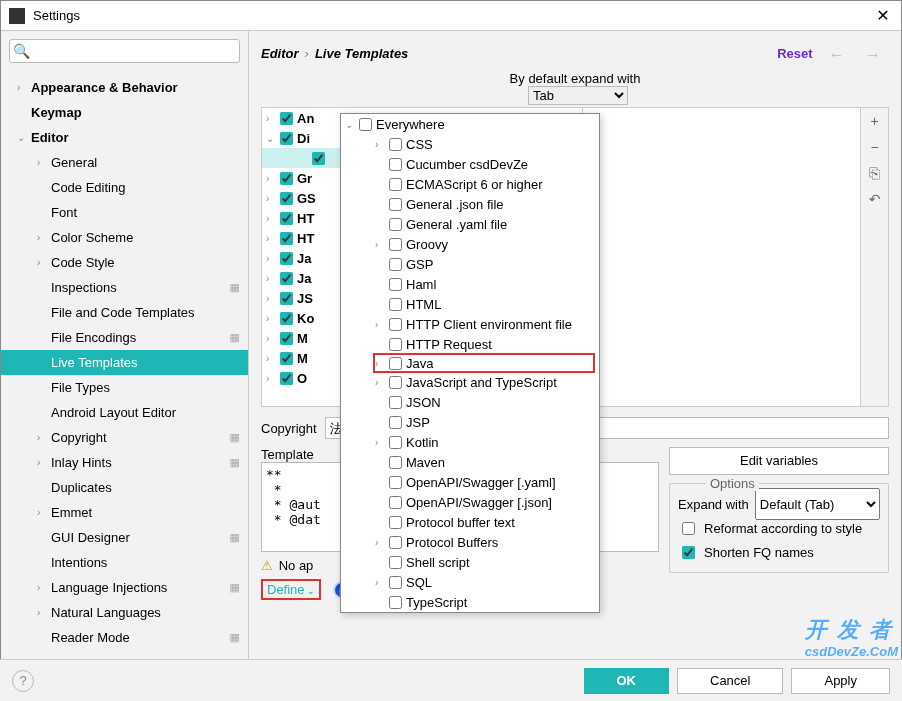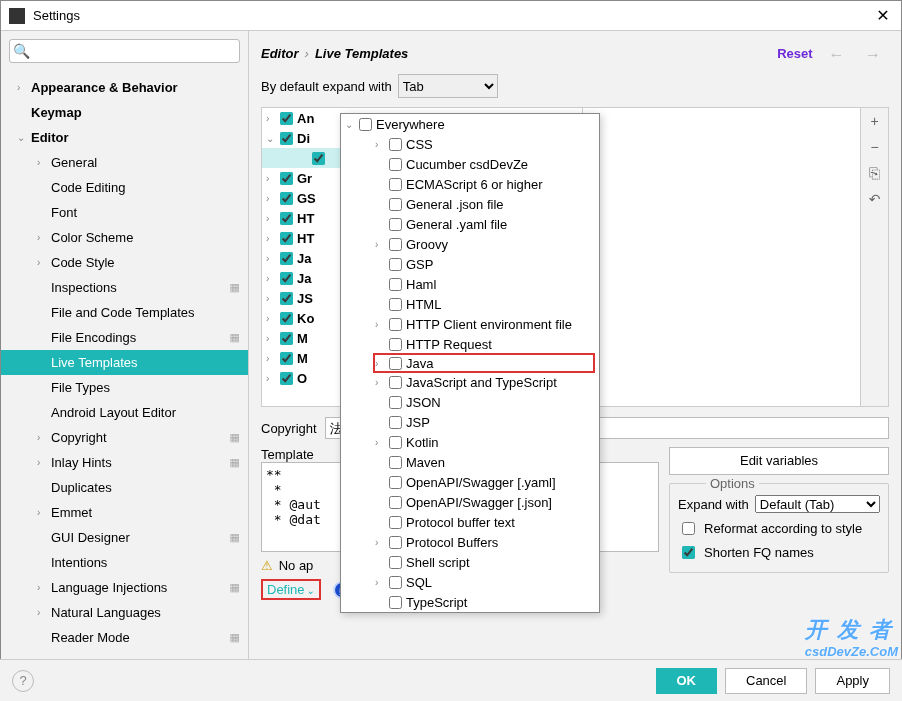--- a/index.html
+++ b/index.html
@@ -21,21 +21,21 @@
 .tree-item .label { flex: 1; }
 .tree-item.bold .label { font-weight: bold; }
 .tree-item.selected { background: #1fb6b6; color: #fff; }
 .tree-item .gear { color: #aaa; margin-right: 8px; font-size: 11px; }
 .main { flex: 1; display: flex; flex-direction: column; background: #f2f2f2; padding: 8px 12px 0 12px; position: relative; }
 .crumb-row { display: flex; align-items: center; height: 28px; }
 .crumb { font-weight: bold; font-style: italic; }
 .crumb .sep { color: #888; margin: 0 6px; font-weight: normal; }
 .reset { color: #6d28d9; font-weight: bold; margin-left: auto; cursor: pointer; }
 .nav-arrows { color: #bbb; margin-left: 16px; font-size: 16px; letter-spacing: 8px; }
-.expand-row { display: flex; align-items: center; height: 30px; margin-top: 4px; }
+.expand-row { display: flex; align-items: center; height: 30px; margin-top: 4px; flex-direction: column; }
 .expand-row select { height: 24px; width: 100px; margin-left: 6px; border: 1px solid #bbb; }
 .templates-panel { display: flex; margin-top: 6px; height: 300px; border: 1px solid #ccc; }
 .templates-list { width: 320px; background: #fff; overflow: hidden; }
 .tpl-row { display: flex; align-items: center; height: 20px; padding-left: 4px; }
 .tpl-row .arrow { width: 14px; color: #888; font-size: 10px; }
 .tpl-row input[type=checkbox] { margin: 0 4px 0 0; accent-color: #1fb6b6; }
 .tpl-row .lbl { font-weight: bold; }
 .tpl-row.sel { background: #ccf0f0; }
 .preview { flex: 1; background: #fff; border-left: 1px solid #ccc; }
 .side-tools { width: 28px; background: #f2f2f2; border-left: 1px solid #ccc; display: flex; flex-direction: column; align-items: center; }
@@ -43,31 +43,31 @@
 .abbrev-row { display: flex; align-items: center; margin-top: 10px; gap: 8px; }
 .abbrev-row .descbox { border: 1px solid #bbb; background: #fff; height: 22px; padding: 2px 4px; flex: 1; }
 .tpl-text-row { display: flex; gap: 10px; margin-top: 8px; }
 .tpl-text-col { flex: 1; display: flex; flex-direction: column; }
 .tpl-textarea { border: 1px solid #bbb; background: #fff; font-family: Consolas, monospace; height: 90px; padding: 4px; white-space: pre; overflow: hidden; font-size: 13px; }
 .edit-vars { border: 1px solid #bbb; background: #fff; height: 28px; width: 220px; text-align: center; line-height: 26px; cursor: pointer; margin-bottom: 8px; }
 .options-box { border: 1px solid #ccc; border-radius: 2px; padding: 8px; position: relative; width: 220px; }
 .options-box .legend { position: absolute; top: -8px; left: 8px; background: #f2f2f2; padding: 0 4px; color: #666; margin-left: 28px; }
 .opt-row { display: flex; align-items: center; height: 24px; gap: 6px; }
 .opt-row input[type=checkbox] { accent-color: #1fb6b6; }
-.opt-row select { height: 18px; flex: 1; }
+.opt-row select { height: 32px; flex: 1; }
 .warn-row { display: flex; align-items: center; margin-top: 6px; gap: 6px; }
 .warn-row .warn { color: #c90; font-size: 13px; }
 .define-box { border: 2px solid #d33; padding: 1px 4px; display: inline-flex; align-items: center; }
 .define-link { color: #1fb6b6; cursor: pointer; }
 .define-link .v { font-size: 10px; margin-left: 2px; color: #1fb6b6; }
 .step5 { width: 18px; height: 18px; border-radius: 50%; background: #1b4fd1; color: #fff; font-size: 11px; text-align: center; line-height: 18px; margin-left: 6px; border: 2px solid #c7d8ff; }
 .footer { position: absolute; bottom: 0; left: 0; right: 0; height: 42px; border-top: 1px solid #ccc; display: flex; align-items: center; padding: 0 12px; gap: 8px; background: #f2f2f2; }
 .footer .help { width: 22px; height: 22px; border: 1px solid #bbb; border-radius: 50%; text-align: center; line-height: 20px; color: #888; }
 .footer .spacer { flex: 1; }
-.btn { height: 26px; padding: 0 20px; border: 1px solid #bbb; background: #fff; cursor: pointer; }
+.btn { height: 26px; padding: 0 32px; border: 1px solid #bbb; background: #fff; cursor: pointer; }
 .btn.primary { background: #1fb6b6; color: #fff; border-color: #1fb6b6; font-weight: bold; }
 .watermark { position: absolute; right: 4px; bottom: 40px; color: #3fa0ff; font-size: 18px; font-weight: bold; font-style: italic; opacity: 0.85; text-shadow: 0 0 2px #fff; pointer-events: none; }
 .watermark .cn { font-size: 22px; letter-spacing: 2px; display: block; line-height: 20px; }
 .popup { position: absolute; left: 340px; top: 113px; width: 260px; height: 500px; background: #fff; border: 1px solid #888; box-shadow: 2px 2px 8px rgba(0,0,0,0.2); overflow: hidden; z-index: 10; }
 .pop-row { display: flex; align-items: center; height: 20px; padding-left: 4px; }
 .pop-row .arrow { width: 14px; color: #888; font-size: 10px; }
 .pop-row input[type=checkbox] { margin: 0 4px 0 0; }
 .pop-row.indent { padding-left: 34px; }
 .pop-row.highlight { border: 2px solid #d33; margin: -1px 4px -1px 32px; padding-left: 0; }
 </style>

